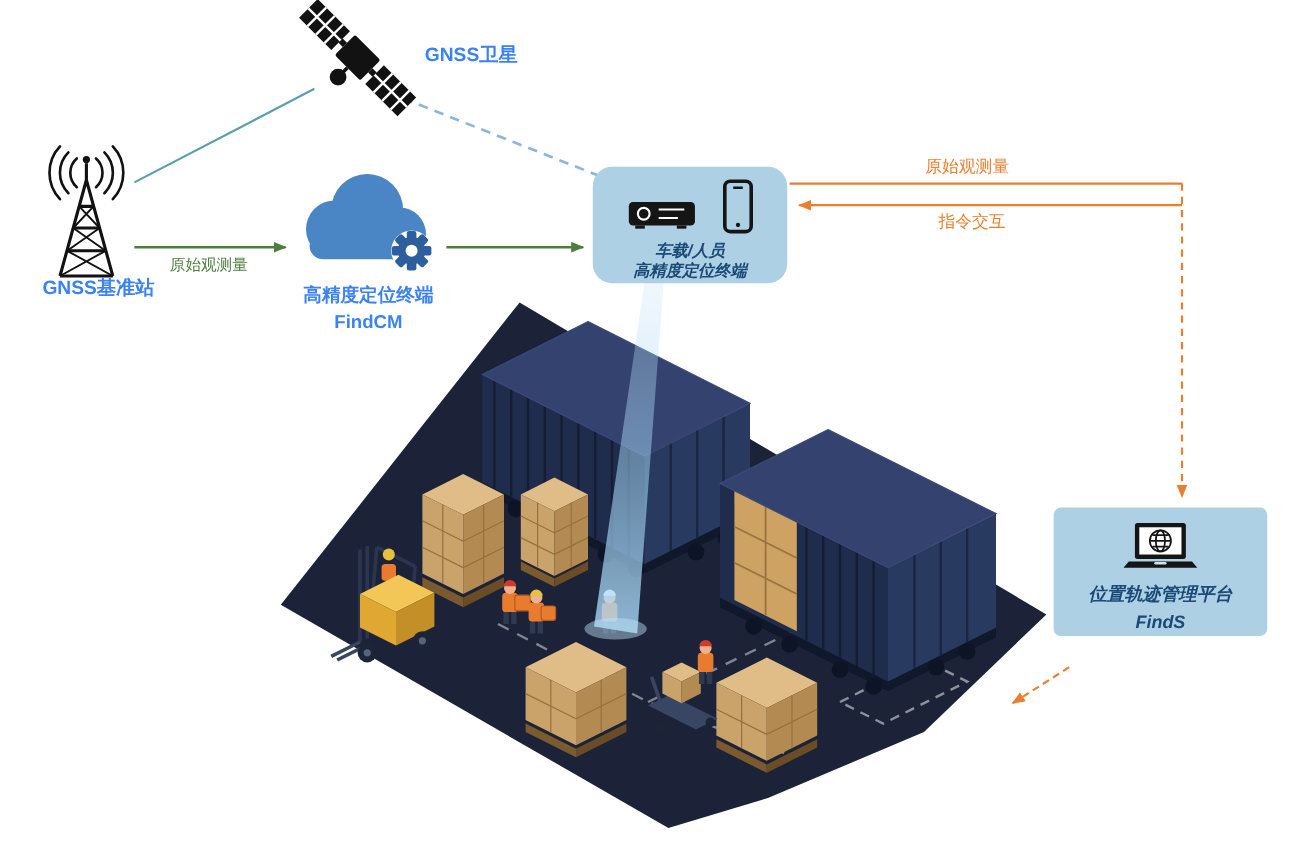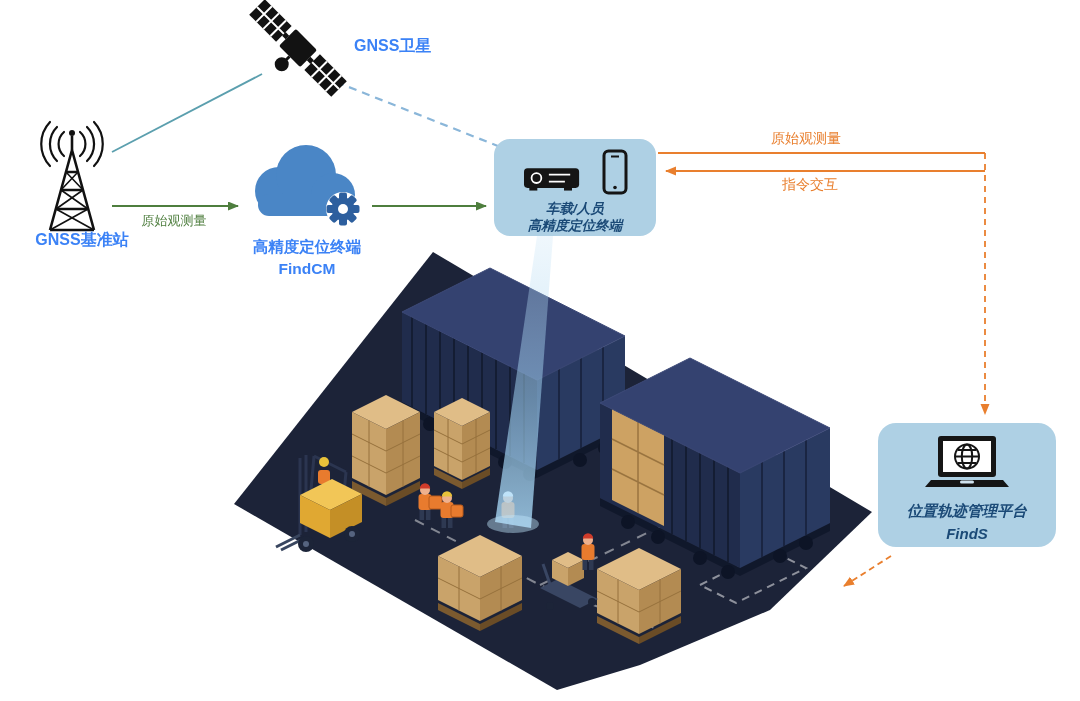--- a/index.html
+++ b/index.html
@@ -14,21 +14,21 @@
   .canvas{position:relative;width:1080px;height:701px;background:#fff;}
   .scene{position:absolute;left:0;top:0;}
   .label{position:absolute;color:#3b82f6;white-space:nowrap;}
   .lbl-bold{font-weight:700;}
   .lbl-center{text-align:center;white-space:normal;}
   .green{color:var(--link-green);font-size:13px;}
   .orange{color:var(--link-orange);font-size:14px;}
   .panel{position:absolute;background:var(--panel-fill);display:flex;
          flex-direction:column;align-items:center;font-style:italic;}
   .panel.terminal{left:494px;top:139px;width:162px;height:97px;border-radius:16px;}
-  .panel.finds{left:878px;top:423px;width:178px;height:124px;border-radius:18px;}
+  .panel.finds{left:878px;top:423px;width:178px;height:107px;border-radius:6px;}
   .icon-row{display:flex;align-items:flex-end;gap:12px;margin-top:10px;}
   .panel-text{color:var(--panel-text);font-weight:700;text-align:center;}
   .terminal .panel-text{font-size:13.5px;line-height:17px;margin-top:5px;}
   .finds .panel-text{font-size:15px;line-height:23px;margin-top:8px;}
   .sat-label{left:354px;top:36px;font-size:16px;}
   .base-label{left:16px;top:230px;width:132px;font-size:16px;}
   .cloud-label{left:214px;top:236px;width:186px;font-size:15.5px;line-height:22px;}
   .rawobs-label{left:126px;top:184px;width:96px;margin-top:28px;}
   .corr-label{left:384px;top:155px;width:96px;line-height:23px;}
   .pos-label{left:746px;top:130px;width:120px;}

